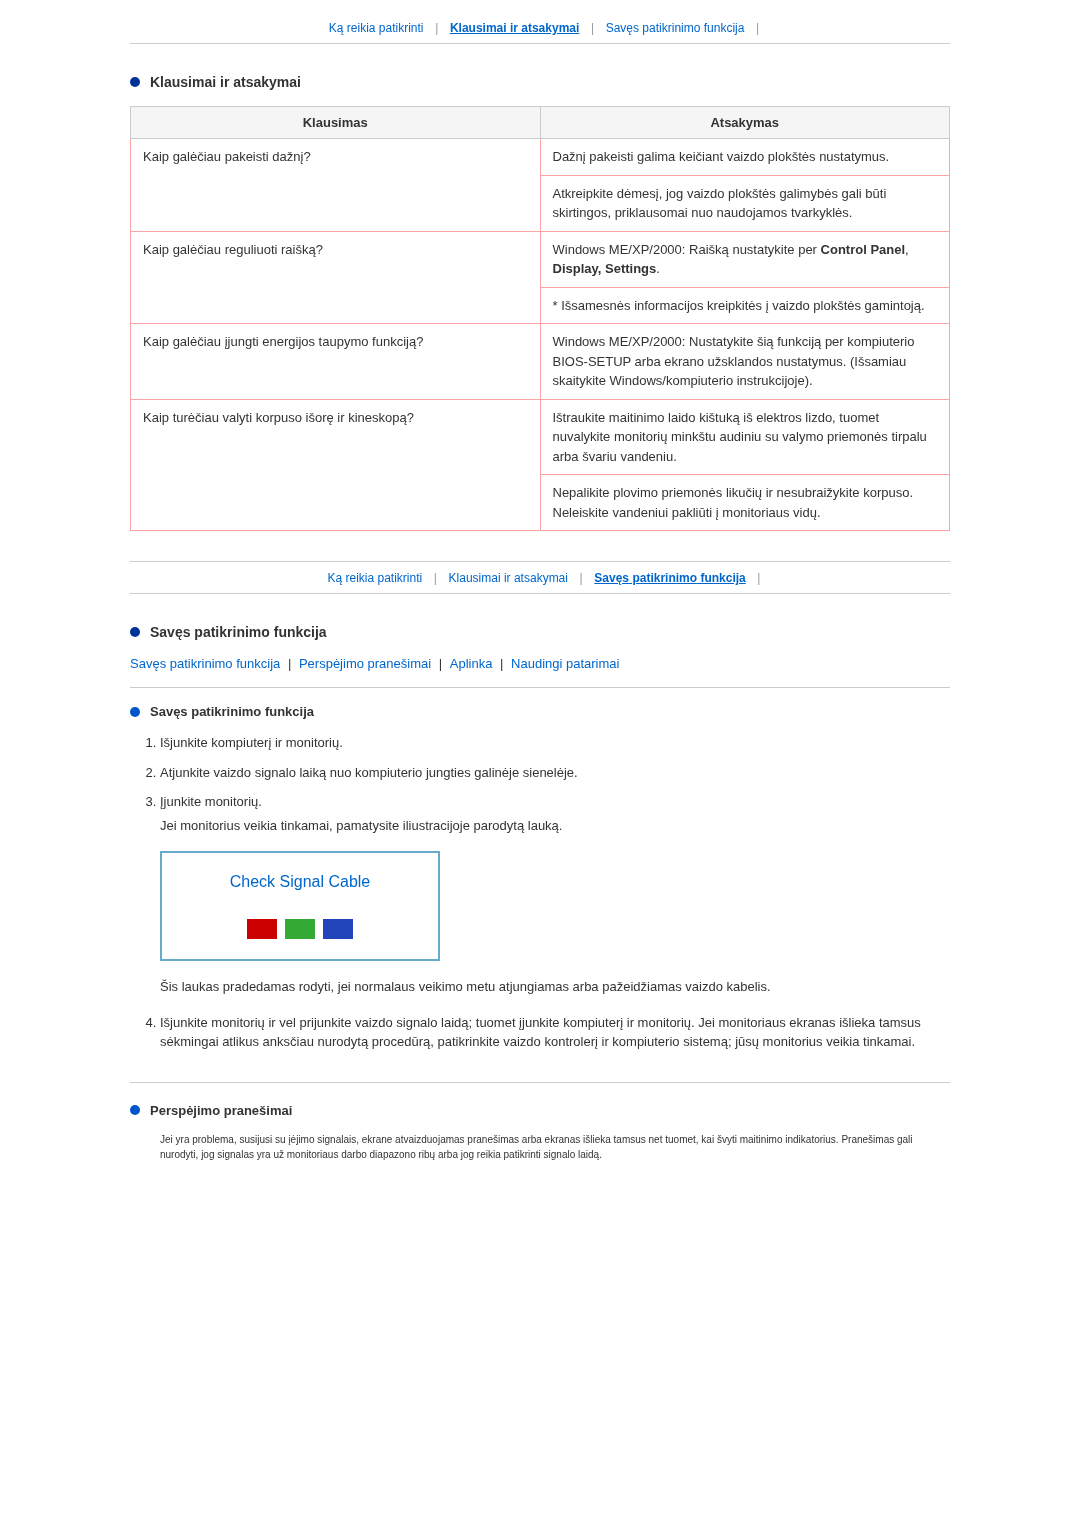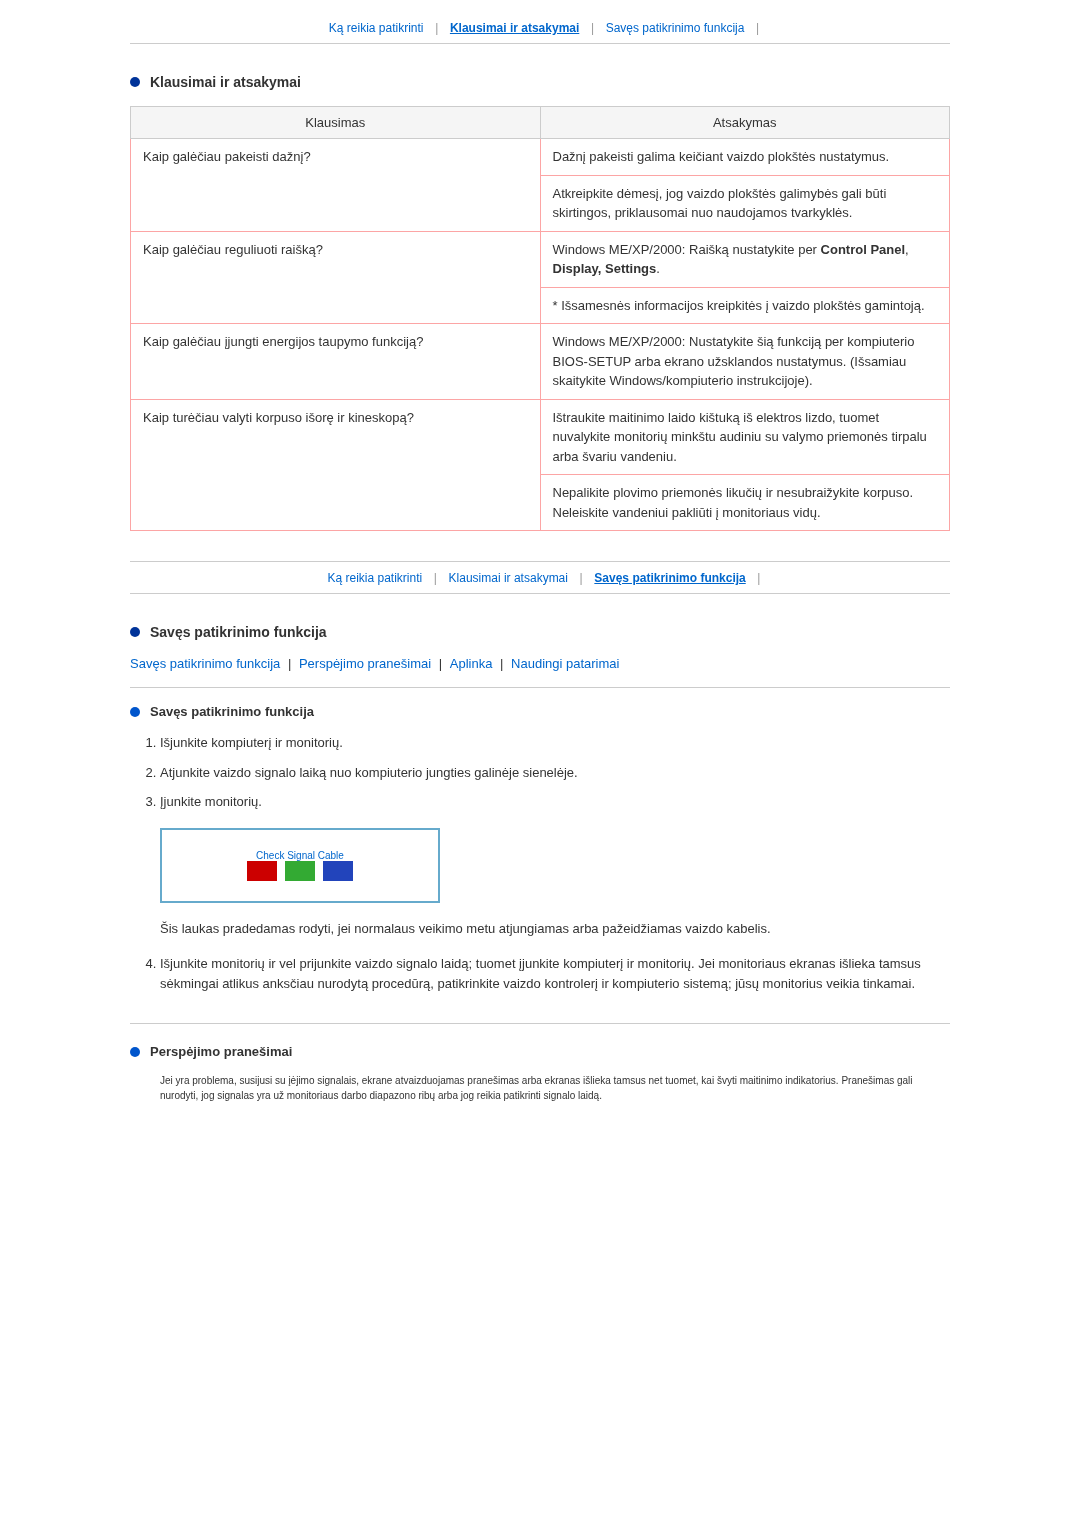--- a/index.html
+++ b/index.html
@@ -66,21 +66,21 @@
       border-collapse: collapse;
       border: 1px solid #ccc;
       margin-bottom: 30px;
     }
     .qa-table thead tr th {
       background: #f5f5f5;
       border: 1px solid #ccc;
       padding: 8px 12px;
       text-align: center;
       font-size: 13px;
-      font-weight: normal;
+      font-weight: bold;
       color: #333;
     }
     .qa-table tbody tr td {
       border: 1px solid #fca5a5;
       padding: 8px 12px;
       vertical-align: top;
       font-size: 13px;
       line-height: 1.5;
     }
     .qa-table tbody tr td:first-child {
@@ -176,22 +176,22 @@
     
     .signal-box {
       border: 2px solid #66aacc;
       width: 280px;
       padding: 20px 30px;
       margin: 16px 0 16px 30px;
       text-align: center;
     }
     .signal-box .signal-title {
       color: #0066cc;
-      font-size: 10px;
-      margin-bottom: 0;
+      font-size: 16px;
+      margin-bottom: 28px;
     }
     .signal-box .color-bars {
       display: flex;
       justify-content: center;
       gap: 8px;
     }
     .color-bar {
       width: 30px;
       height: 20px;
     }
@@ -308,20 +308,21 @@
 
     <ol class="numbered-list">
       <li>
         <span>Išjunkite kompiuterį ir monitorių.</span>
       </li>
       <li>
         <span>Atjunkite vaizdo signalo laiką nuo kompiuterio jungties galinėje sienelėje.</span>
       </li>
       <li>
         <span>Įjunkite monitorių.</span>
+        <span class="sub-text">Jei monitorius veikia tinkamai, pamatysite iliustracijoje parodytą lauką.</span>
       </li>
     </ol>
 
     <div class="signal-box">
       <div class="signal-title">Check Signal Cable</div>
       <div class="color-bars">
         <div class="color-bar" style="background:#cc0000;"></div>
         <div class="color-bar" style="background:#33aa33;"></div>
         <div class="color-bar" style="background:#2244bb;"></div>
       </div>

